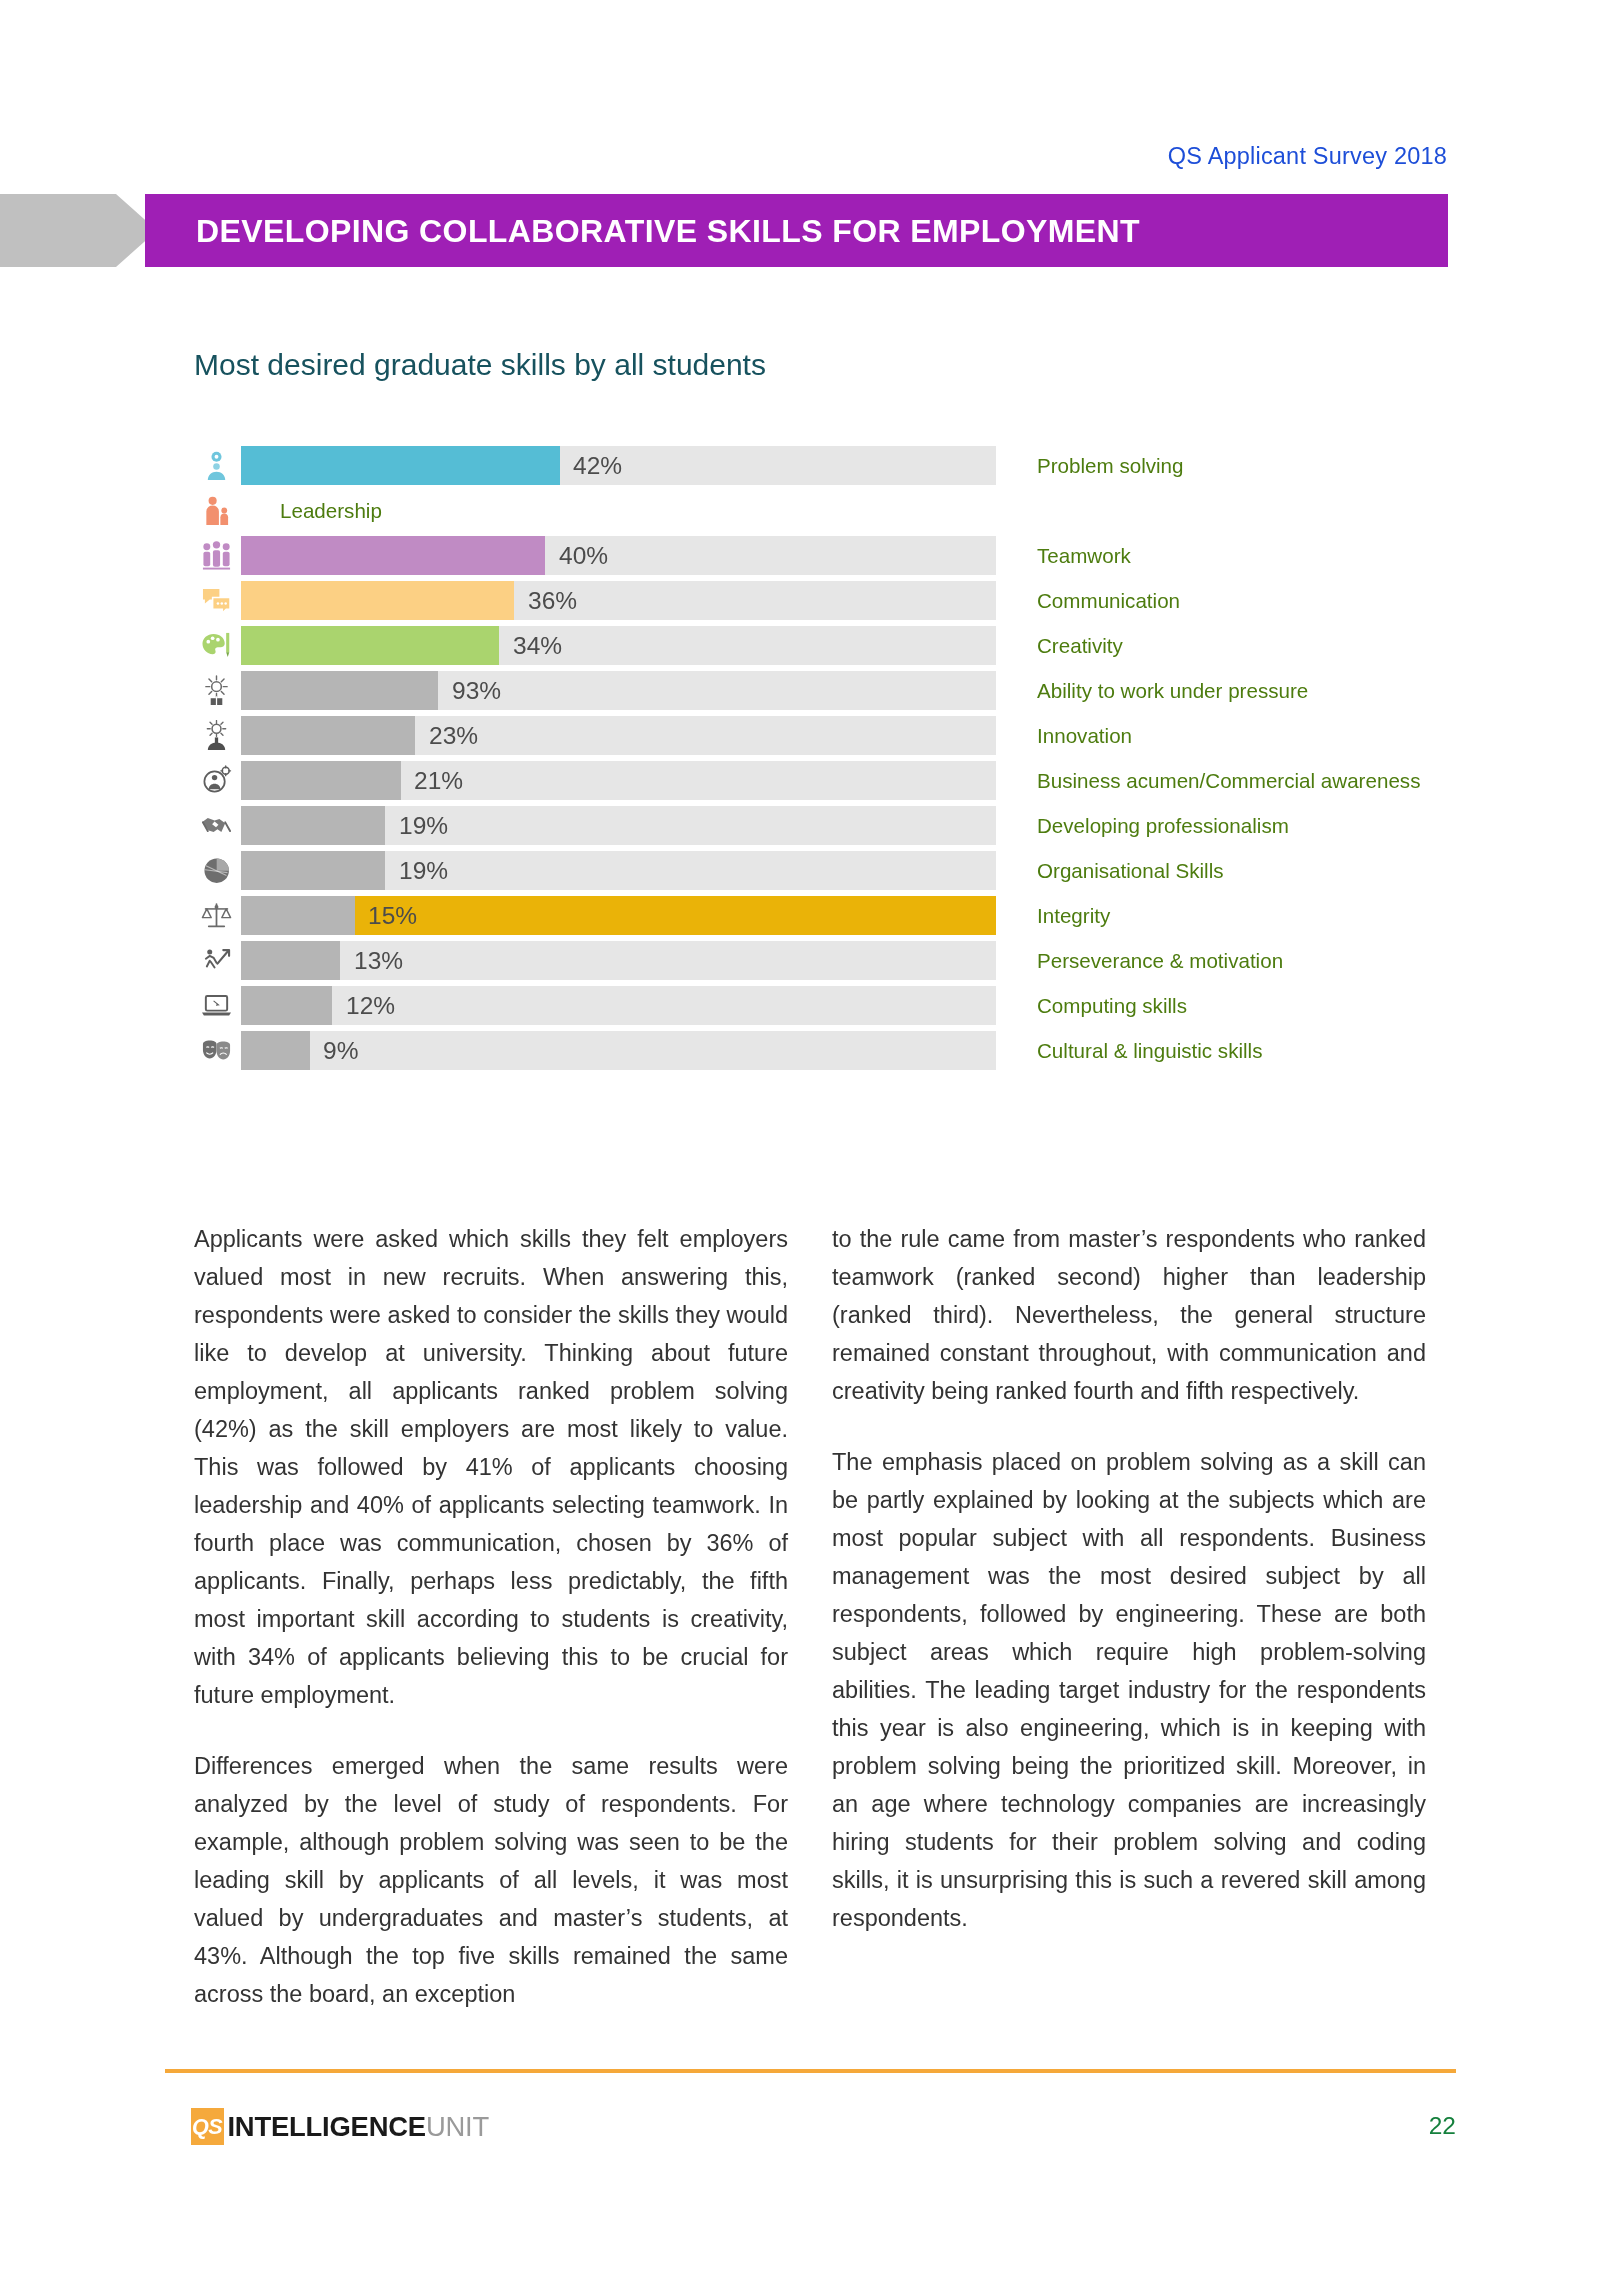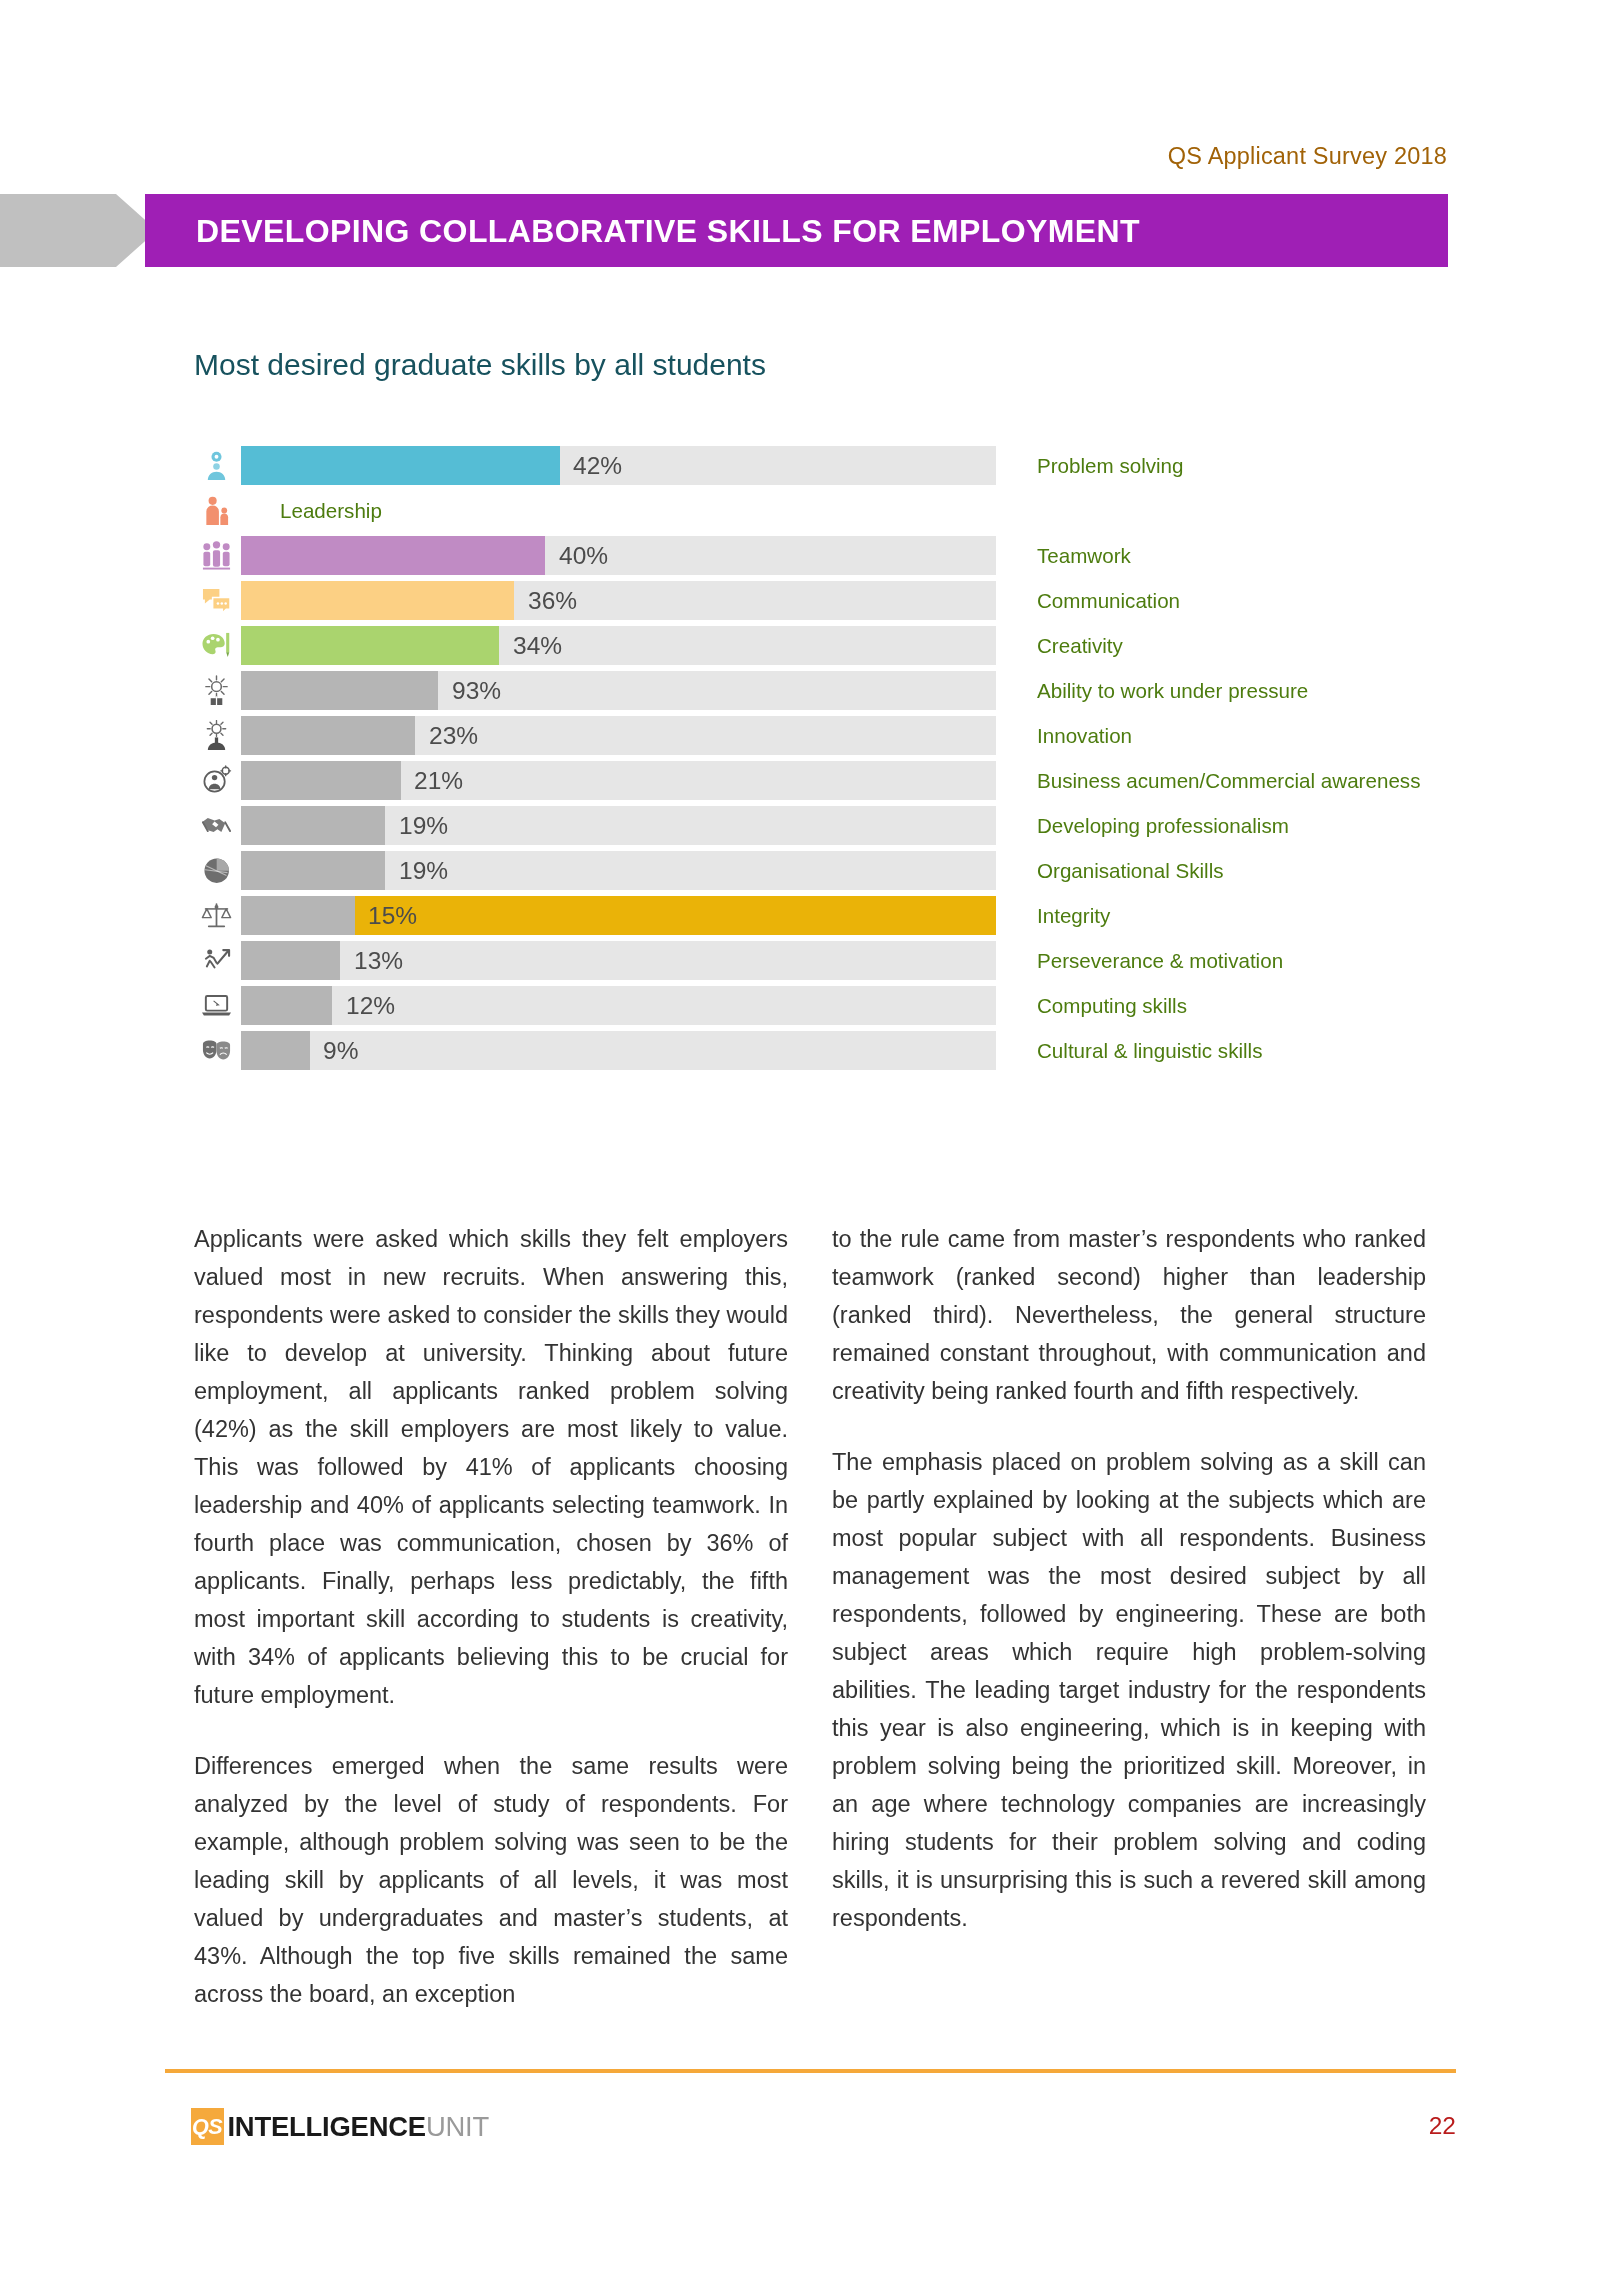--- a/index.html
+++ b/index.html
@@ -20,21 +20,21 @@
   .page-header {
     position: absolute;
     top: 0; left: 0; right: 0;
     height: 284px;
   }
   .survey-kicker {
     position: absolute;
     top: 143px;
     right: 174px;
     font-size: 23.5px;
-    color: #a16207;
+    color: #1d4ed8;
     letter-spacing: 0.2px;
     white-space: nowrap;
   }
   .banner-wrap {
     position: absolute;
     top: 194px;
     left: 0;
     width: 1448px;
     height: 62px;
   }
@@ -198,21 +198,21 @@
     font-size: 27.4px;
     font-weight: normal;
     color: #9a9a9a;
     letter-spacing: -0.2px;
   }
   .page-number {
     position: absolute;
     top: 43px;
     right: 0;
     font-size: 24.5px;
-    color: #b91c1c;
+    color: #15803d;
     margin-left: 21px;
   }
 </style>
 </head>
 <body>
 
 <div class="page-header">
   <div class="survey-kicker">QS Applicant Survey 2018</div>
   <div class="banner-wrap">
     <div class="banner-chevron"></div>

